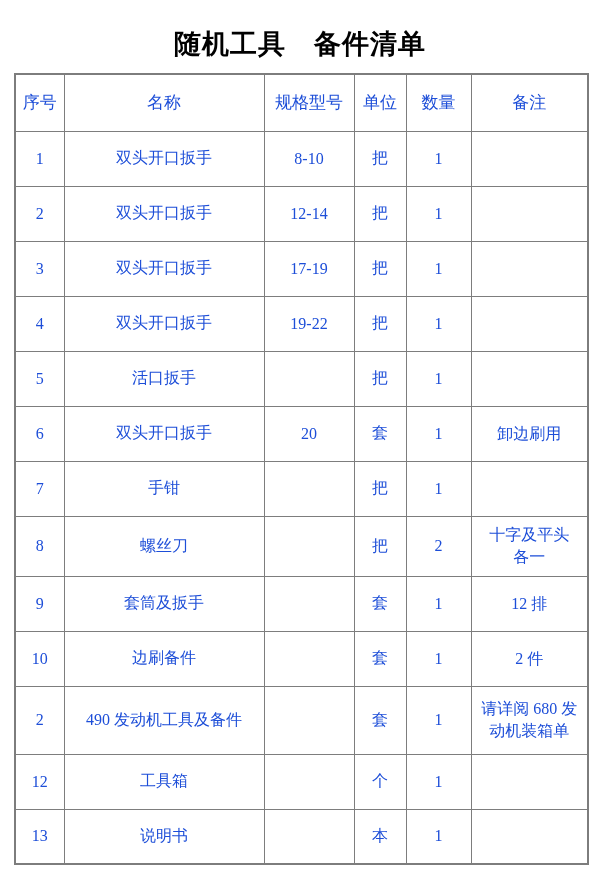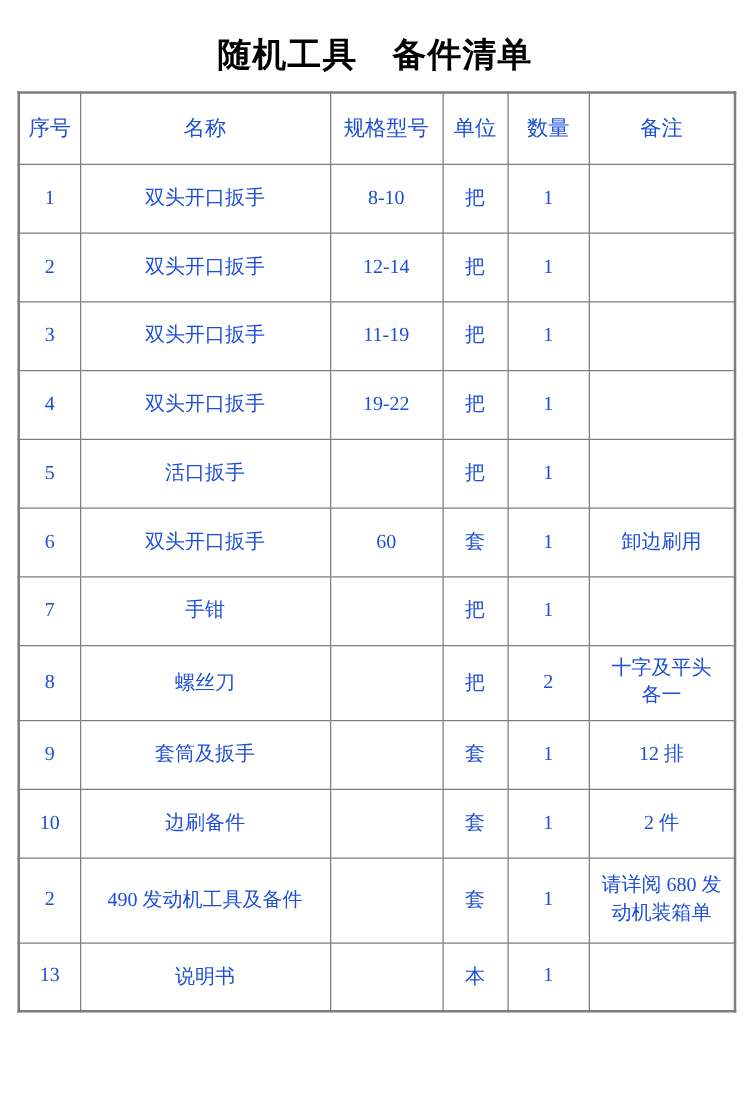--- a/index.html
+++ b/index.html
@@ -108,21 +108,21 @@
         <td>双头开口扳手</td>
         <td>12-14</td>
         <td>把</td>
         <td>1</td>
         <td class="note-cell"></td>
       </tr>
 
       <tr class="row-3">
         <td>3</td>
         <td>双头开口扳手</td>
-        <td>11-19</td>
+        <td>17-19</td>
         <td>把</td>
         <td>1</td>
         <td class="note-cell"></td>
       </tr>
 
       <tr class="row-4">
         <td>4</td>
         <td>双头开口扳手</td>
         <td>19-22</td>
         <td>把</td>
@@ -135,21 +135,21 @@
         <td>活口扳手</td>
         <td></td>
         <td>把</td>
         <td>1</td>
         <td class="note-cell"></td>
       </tr>
 
       <tr class="row-6">
         <td>6</td>
         <td>双头开口扳手</td>
-        <td>60</td>
+        <td>20</td>
         <td>套</td>
         <td>1</td>
         <td class="note-cell">卸边刷用</td>
       </tr>
 
       <tr class="row-7">
         <td>7</td>
         <td>手钳</td>
         <td></td>
         <td>把</td>
@@ -188,20 +188,28 @@
       <tr class="row-11">
         <td>2</td>
         <td>490 发动机工具及备件</td>
         <td></td>
         <td>套</td>
         <td>1</td>
         <td class="note-cell">请详阅 680 发
 动机装箱单</td>
       </tr>
 
+      <tr class="row-12">
+        <td>12</td>
+        <td>工具箱</td>
+        <td></td>
+        <td>个</td>
+        <td>1</td>
+        <td class="note-cell"></td>
+      </tr>
 
       <tr class="row-13">
         <td>13</td>
         <td>说明书</td>
         <td></td>
         <td>本</td>
         <td>1</td>
         <td class="note-cell"></td>
       </tr>
     </tbody>

